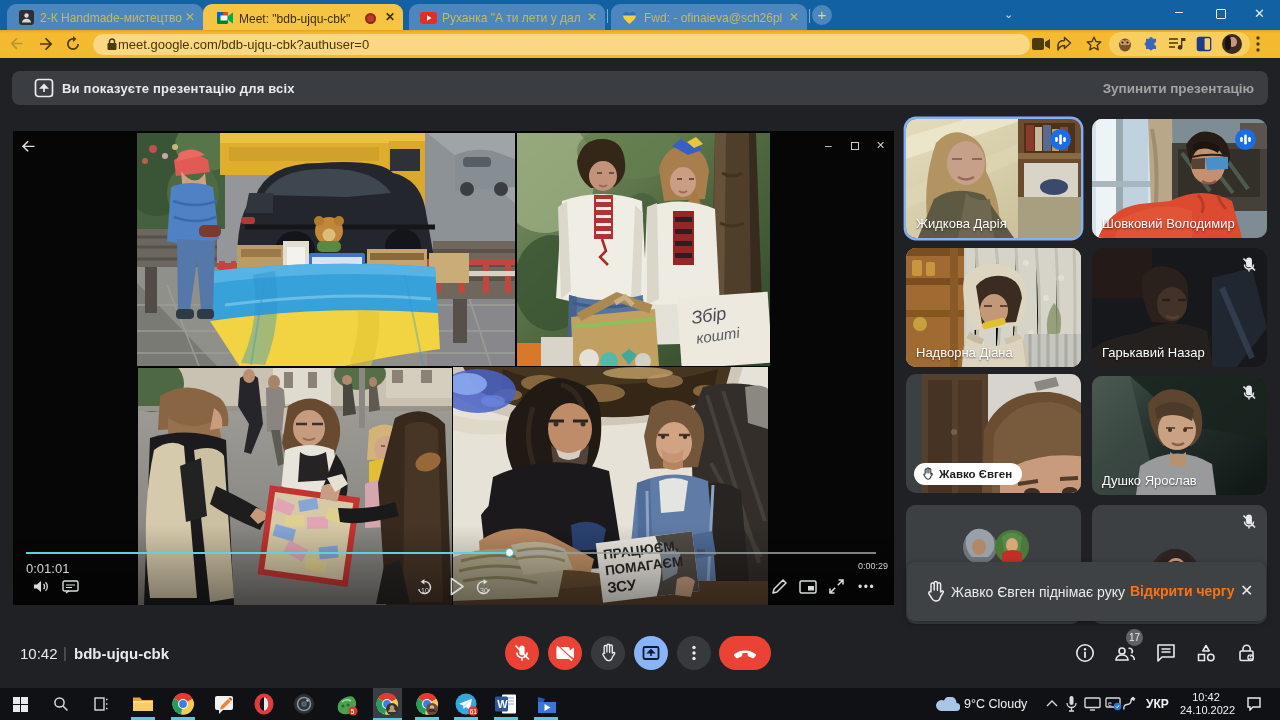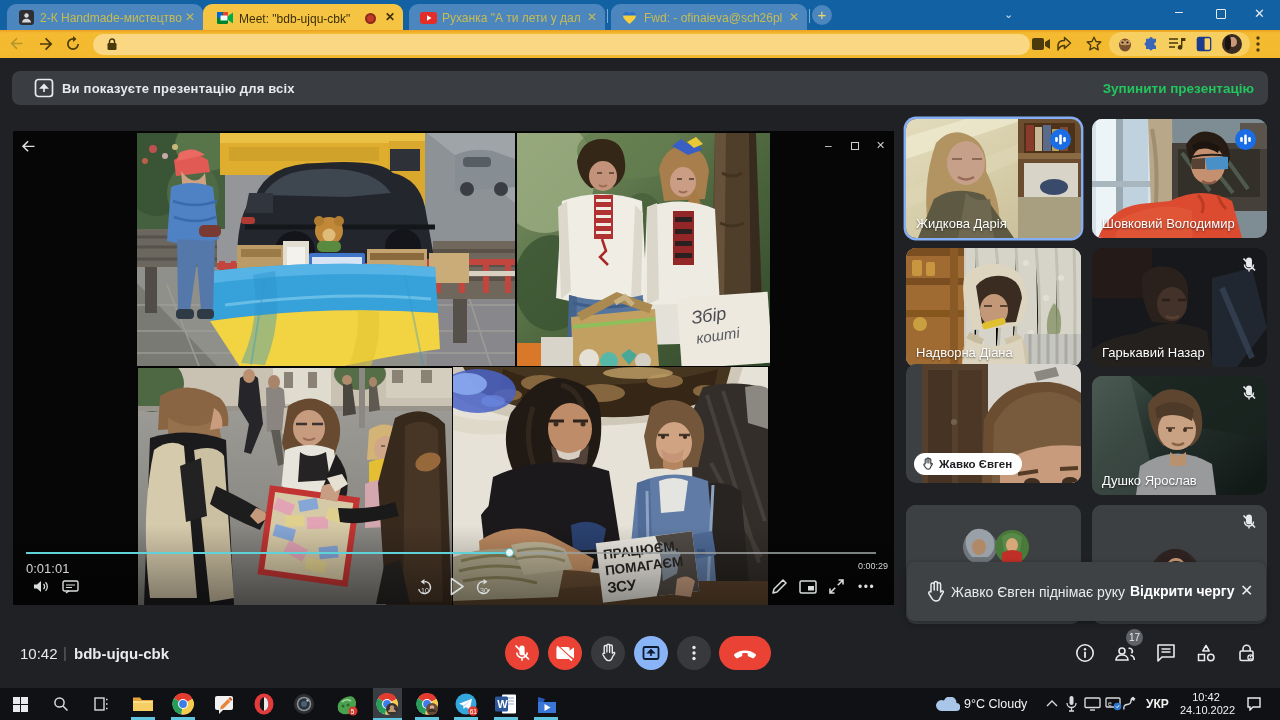--- a/index.html
+++ b/index.html
@@ -94,20 +94,21 @@
   <svg class="abs" style="left:65px;top:6px;" width="16" height="16" viewBox="0 0 16 16">
         <path d="M8 2a6 6 0 1 0 6 6h-1.7A4.3 4.3 0 1 1 8 3.7V6l3.5-3L8 0z" fill="#4A3A0C"></path>
       </svg>
 </div>
 <div id="addrpill">
   <svg class="abs" style="left:13px;top:4px;" width="12" height="13" viewBox="0 0 12 13">
         <rect x="1.5" y="5" width="9" height="7" rx="1.2" fill="#4A3A0C"></rect>
         <path d="M3.5 5V3.5a2.5 2.5 0 0 1 5 0V5" stroke="#4A3A0C" stroke-width="1.5" fill="none"></path>
       </svg>
 </div>
+<div id="addrtext">meet.google.com/bdb-ujqu-cbk?authuser=0</div>
 
 <svg class="abs" style="left:1032px;top:37px;" width="18" height="14" viewBox="0 0 18 14">
       <rect x="0" y="1" width="12" height="12" rx="2" fill="#4A3A0C"></rect>
       <path d="M13 5l5-3v10l-5-3z" fill="#4A3A0C"></path>
     </svg>
 <svg class="abs" style="left:1056px;top:36px;" width="16" height="16" viewBox="0 0 16 16">
       <path d="M2 14V9.5C2 6 5 4.5 8.5 4.5V1.5L14.5 7 8.5 12.5V9.5C5.5 9.5 3.5 10.5 2 14z" fill="none" stroke="#4A3A0C" stroke-width="1.5" stroke-linejoin="round"></path>
     </svg>
 <svg class="abs" style="left:1086px;top:36px;" width="16" height="16" viewBox="0 0 16 16">
       <path d="M8 1.2l2 4.3 4.8.5-3.6 3.2 1 4.7L8 11.5 3.8 13.9l1-4.7L1.2 6l4.8-.5z" fill="none" stroke="#4A3A0C" stroke-width="1.4" stroke-linejoin="round"></path>
@@ -146,21 +147,21 @@
       </g>
     </svg>
 
 <div id="meet">
   <div id="banner">
     <svg class="abs" style="left:22px;top:7px;" width="20" height="20" viewBox="0 0 20 20">
           <rect x="1.5" y="1.5" width="17" height="17" rx="3" fill="none" stroke="#E8EAED" stroke-width="1.7"></rect>
           <path d="M10 14V8.5M10 6.8l-3 3.2h6z" stroke="#E8EAED" stroke-width="1.7" fill="#E8EAED"></path>
         </svg>
     <div class="abs white" style="left:50px;top:10px;font-size:13px;font-weight:bold;letter-spacing:.2px;">Ви показуєте презентацію для всіх</div>
-    <div class="abs" style="right:14px;top:10px;font-size:13.5px;font-weight:bold;color:#22c55e;">Зупинити презентацію</div>
+    <div class="abs" style="right:14px;top:10px;font-size:13.5px;font-weight:bold;color:#a3a3a3;">Зупинити презентацію</div>
   </div>
 
   <div id="present">
     
     <svg class="abs" style="left:8px;top:9px;" width="16" height="14" viewBox="0 0 16 14">
           <path d="M15 6.3H4.2L8.5 2 7.3.9 1 7l6.3 6.1L8.5 12 4.2 7.8H15z" fill="#ddd" transform="scale(0.9)"></path>
         </svg>
     <div class="abs" style="left:812px;top:8px;width:10px;color:#ccc;font-size:12px;">–</div>
     <div class="abs" style="left:838px;top:11px;width:8px;height:8px;border:1.3px solid #ccc;"></div>
     <div class="abs" style="left:863px;top:8px;color:#ccc;font-size:11px;">✕</div>
@@ -694,21 +695,21 @@
     </svg>
     <div class="tname">Гарькавий Назар</div>
     <svg class="mutemic" viewBox="0 0 18 18">
           <g fill="none" stroke="#E8EAED" stroke-width="1.5">
             <path d="M9 2.2a2.2 2.2 0 0 1 2.2 2.2v4a2.2 2.2 0 0 1-4.4 0v-4A2.2 2.2 0 0 1 9 2.2z" fill="#E8EAED"></path>
             <path d="M4.5 8.5a4.5 4.5 0 0 0 9 0M9 13v2.5"></path>
             <path d="M3.5 2.5l11.5 12" stroke-width="1.7"></path>
           </g>
         </svg>
   </div>
-  <div class="tile" id="t5" style="left:906px;top:306px;padding-left:16px;">
+  <div class="tile" id="t5" style="left:906px;top:316px;padding-left:16px;">
     <svg width="175" height="119" viewBox="0 0 175 119">
       <rect width="175" height="119" fill="#D7D4CD"></rect>
       <rect x="0" y="0" width="66" height="119" fill="#55402E"></rect>
       <rect x="6" y="6" width="24" height="113" fill="#473323"></rect>
       <rect x="36" y="6" width="24" height="113" fill="#4C3727"></rect>
       <circle cx="32" cy="58" r="3" fill="#75604A"></circle>
       <path d="M112 8 l22 -5 3 9 -22 5z" fill="#8A8880"></path>
       <path d="M62 56 q18 -40 66 -38 q48 6 50 50 l0 51 -118 0z" fill="#6B4D32"></path>
       <path d="M72 60 q18 -34 58 -32 q40 6 46 46 l0 45 -106 0z" fill="#785A3C"></path>
       <path d="M78 100 q38 -26 92 -16 l2 35 -94 0z" fill="#C79B7B"></path>
@@ -782,21 +783,21 @@
             <path d="M3.5 2.5l11.5 12" stroke-width="1.7"></path>
           </g>
         </svg>
   </div>
 
   <div id="notif">
     <svg class="abs" style="left:17px;top:18px;" width="22" height="24" viewBox="0 0 22 24">
           <path d="M7 11V4.6a1.6 1.6 0 0 1 3.2 0V10M10.2 10V3a1.6 1.6 0 0 1 3.2 0v7M13.4 10.2V4.4a1.6 1.6 0 0 1 3.2 0V12c0 .5 1-1.5 2.2-1 .9.4.6 1.3 0 2.2-1.5 2.2-2.5 3.5-2.8 5-.3 1.6-1.7 2.8-4 2.8-2.6 0-3.3-1-4.4-3L5 14c-.5-1-.3-2 .6-2.4.8-.4 1.4.4 1.4.4" fill="none" stroke="#E8EAED" stroke-width="1.5" stroke-linecap="round"></path>
         </svg>
     <div class="abs white" style="left:44px;top:22px;font-size:14px;">Жавко Євген піднімає руку</div>
-    <div class="abs" style="left:223px;top:21px;font-size:14px;font-weight:bold;color:#ffffff;">Відкрити чергу</div>
+    <div class="abs" style="left:223px;top:21px;font-size:14px;font-weight:bold;color:#f97316;">Відкрити чергу</div>
     <div class="abs white" style="left:333px;top:19px;font-size:16px;">✕</div>
   </div>
 
   <div id="bottombar">
     <div class="abs white" style="left:20px;top:15px;font-size:15px;">10:42</div>
     <div class="abs" style="left:63px;top:14px;color:#5f6368;font-size:15px;">|</div>
     <div class="abs white" style="left:74px;top:15px;font-size:15px;font-weight:bold;">bdb-ujqu-cbk</div>
     <div class="cbtn" style="left:505px;background:#EA4335;">
       <svg width="34" height="34" viewBox="0 0 34 34">
             <g stroke="#fff" stroke-width="1.6" fill="#fff">

